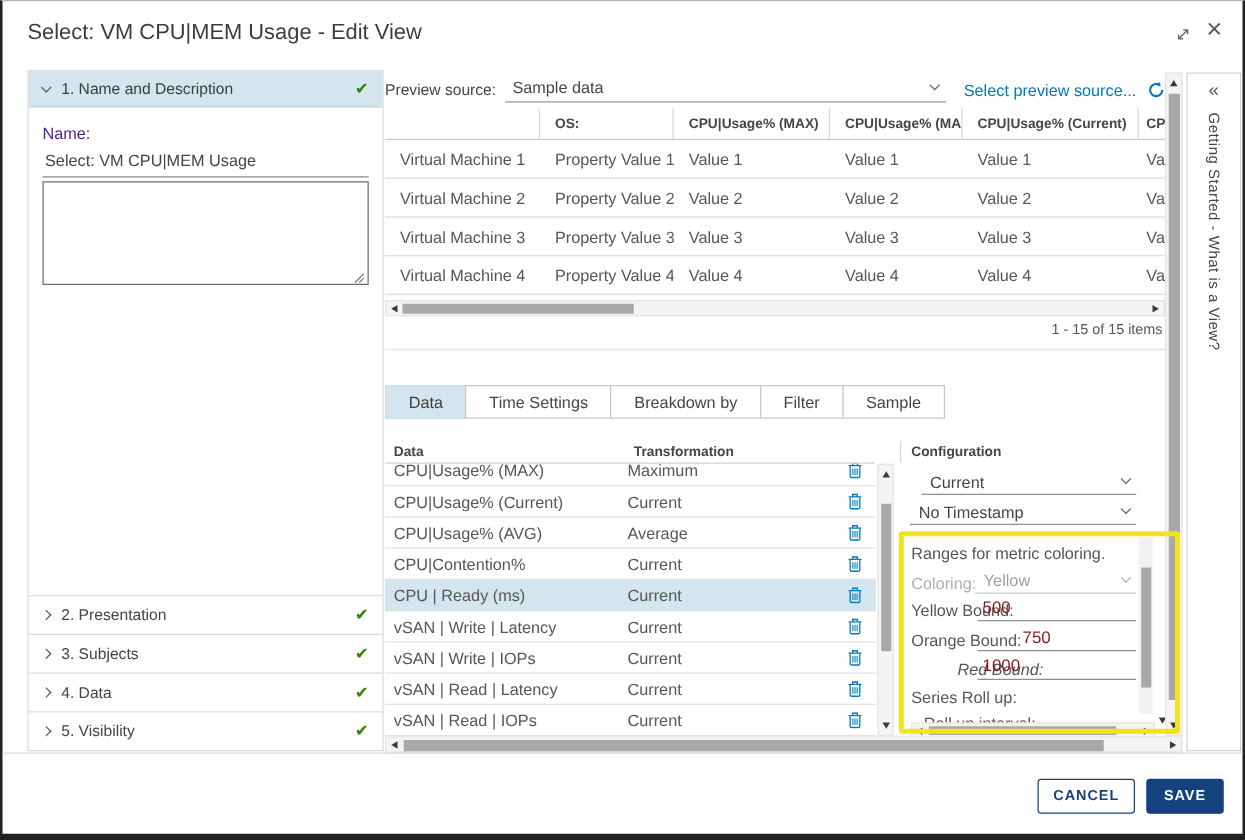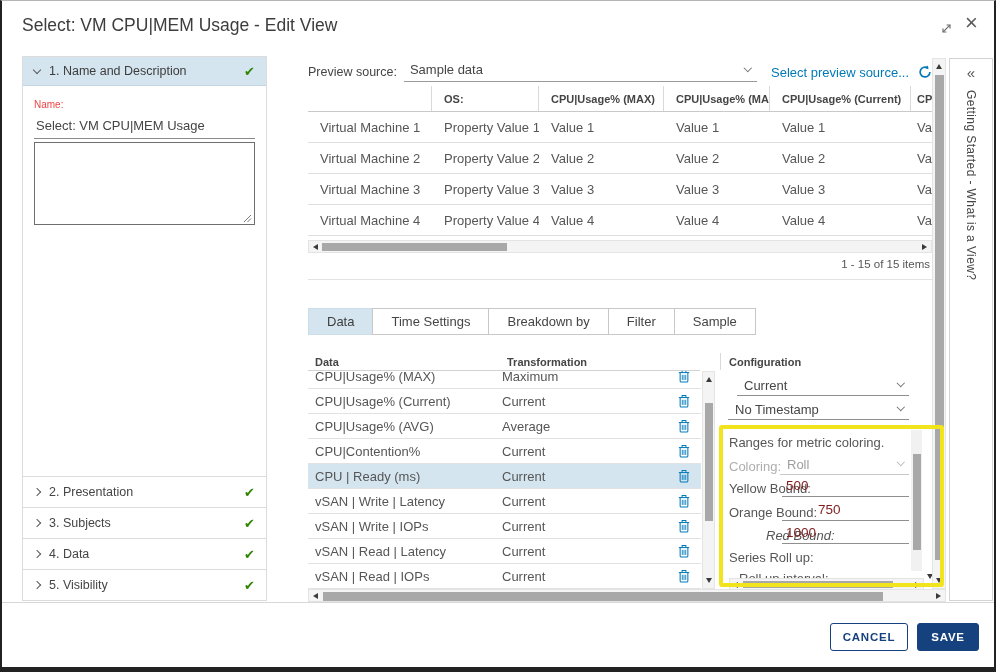--- a/index.html
+++ b/index.html
@@ -13,25 +13,25 @@
 
   
   .chev { display:inline-block; width:6px; height:6px; border-right:1.4px solid #5a5a5a; border-bottom:1.4px solid #5a5a5a; }
   .chev.down { transform:rotate(45deg); margin-top:-3px; }
   .chev.right { transform:rotate(-45deg); }
   .chev.sel { width:5.5px; height:5.5px; border-color:#6d6d6d; transform:rotate(45deg); margin-top:-4px; }
   .chev.dis { border-color:#b9b9b9; }
   .check { margin-left:auto; color:#2F8400; font-size:13px; font-weight:bold; }
 
   
-  .sidebar { position:absolute; left:20px; top:55px; width:245px; height:545px; border:1px solid #dcdcdc; display:flex; flex-direction:column; background:#fff; }
+  .sidebar { position:absolute; left:20px; top:55px; width:285px; height:545px; border:1px solid #dcdcdc; display:flex; flex-direction:column; background:#fff; }
   .acc-header { height:31px; display:flex; align-items:center; gap:9px; padding:0 11px; font-size:12.5px; color:#454545; border-top:1px solid #dcdcdc; cursor:pointer; flex:none; }
   .acc-header.active { height:29px; background:#D5E5EF; border-top:none; border-bottom:1px solid #c3d5e2; color:#3c3c3c; }
   .sidebar-body { padding:8px 11px 0 11px; }
-  .fld-label { font-size:10px; color:#ef4444; margin:5px 0 6px 0; }
+  .fld-label { font-size:13px; color:#4c1d95; margin:5px 0 6px 0; }
   .name-input { width:100%; border:none; border-bottom:1px solid #8a8a8a; outline:none; font-family:inherit; font-size:13px; color:#454545; padding:1px 2px 5px 2px; }
   .ta-wrap { position:relative; margin-top:3px; }
   .desc-ta { width:100%; height:83px; border:1px solid #6e6e6e; resize:none; outline:none; font-family:inherit; font-size:13px; }
   .ta-grip { position:absolute; right:3px; bottom:6px; }
   .sidebar-spacer { flex:1; }
 
   
   .ps-row { position:absolute; left:306px; top:59px; width:624px; height:24px; display:flex; align-items:center; }
   .ps-label { font-size:12.5px; color:#454545; white-space:nowrap; }
   .ps-select { width:372px; margin-left:7px; border-bottom:1px solid #9a9a9a; display:flex; align-items:center; padding:0 6px 4px 6px; font-size:13px; color:#454545; cursor:pointer; }
@@ -382,21 +382,21 @@
   </div>
   <div class="cfg-select" style="left:726px; top:398px; width:181px;text-align:center;">
     <span>No Timestamp</span>
     <span class="chev sel"></span>
   </div>
 
   <div class="cfg-label" style="left:727px; top:434px;">Ranges for metric coloring.</div>
 
   <div class="cfg-label dis" style="left:727px; top:458px;">Coloring:</div>
   <div class="cfg-select disabled" style="left:778px; top:453px; width:129px;">
-    <span>Roll</span>
+    <span>Yellow</span>
     <span class="chev sel dis"></span>
   </div>
 
   <div class="cfg-label" style="left:727px; top:480px;">Yellow Bound:</div>
   <input class="cfg-input" style="left: 780px; top: 477px;" value="500">
 
   <div class="cfg-label" style="left:727px; top:504px;">Orange Bound:</div>
   <input class="cfg-input" style="left: 780px; top: 501px; padding-left: 36px;" value="750">
 
   <div class="cfg-label" style="left:764px; top:527px;font-style:italic;">Red Bound:</div>

